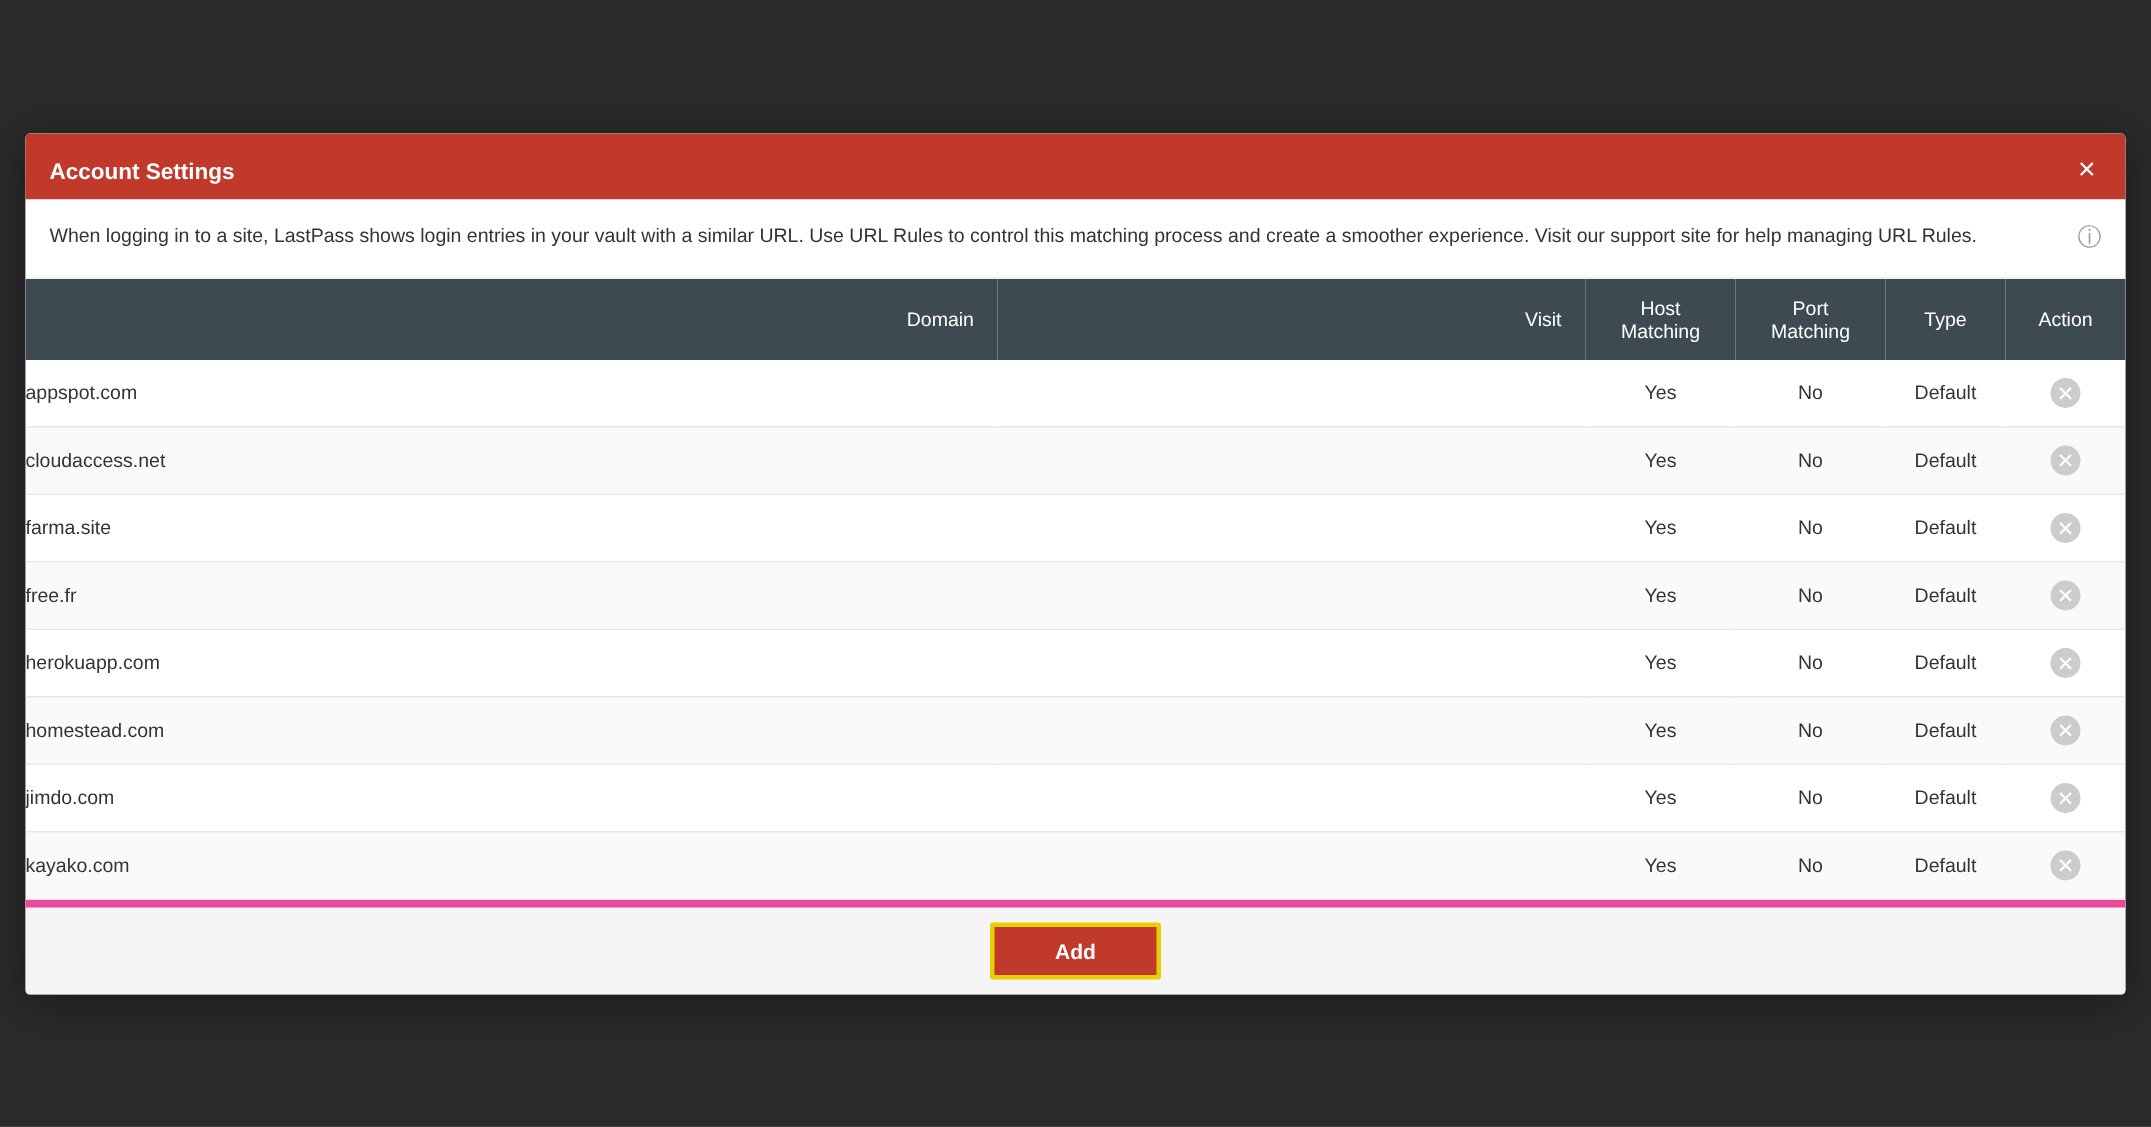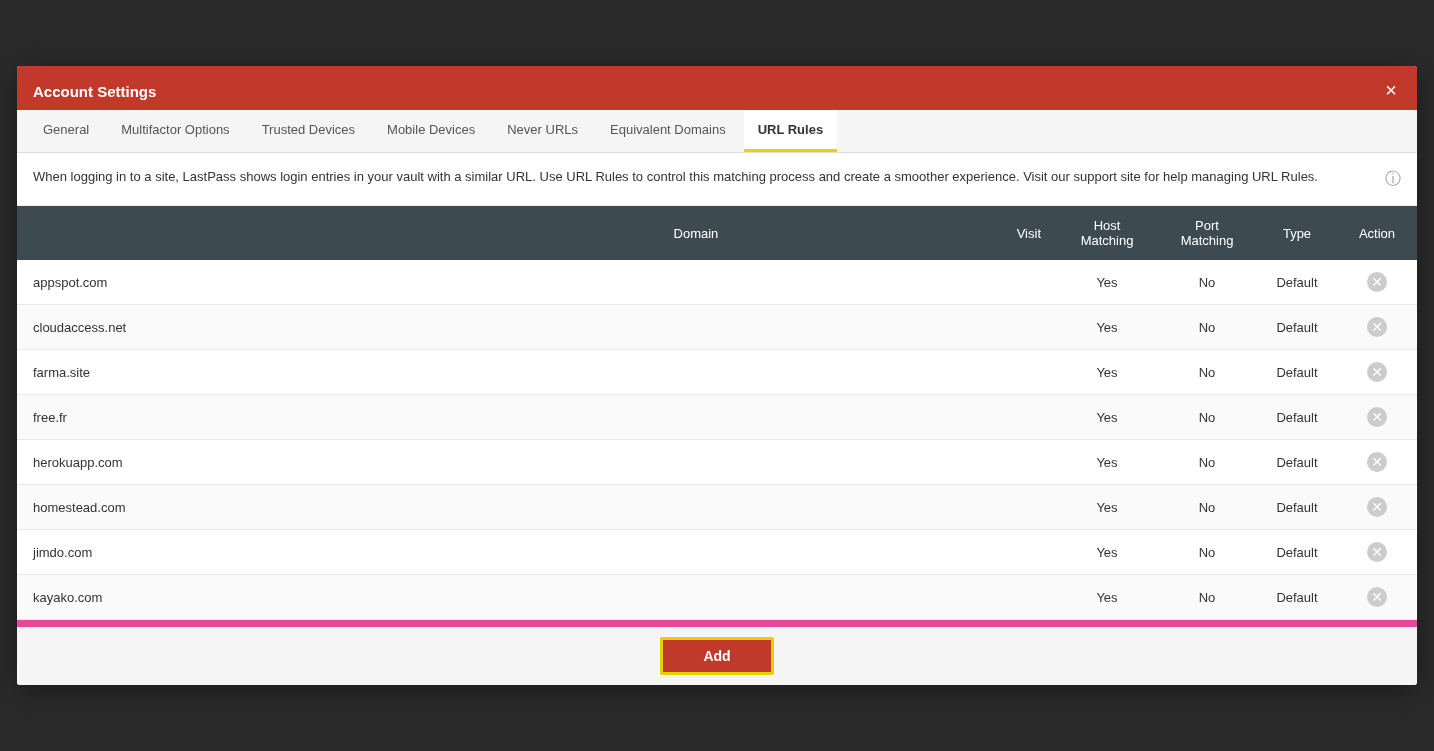--- a/index.html
+++ b/index.html
@@ -135,21 +135,21 @@
     tbody tr {
       border-bottom: 1px solid #e8e8e8;
       background: #fff;
     }
 
     tbody tr:nth-child(even) {
       background: #fafafa;
     }
 
     tbody td {
-      padding: 12px 16px;
+      padding: 12px 0;
       color: #333;
       font-size: 13px;
     }
 
     tbody td.center {
       text-align: center;
     }
 
     .delete-btn {
       display: inline-flex;
@@ -161,21 +161,21 @@
       background: #ccc;
       color: #fff;
       border: none;
       cursor: pointer;
       font-size: 14px;
       line-height: 1;
     }
 
     .modal-footer {
       background: #f5f5f5;
-      border-top: 7px solid #ec4899;
+      border-top: 5px solid #ec4899;
       padding: 10px;
       display: flex;
       justify-content: center;
     }
 
     .add-btn {
       background: #c0392b;
       color: #fff;
       border: 3px solid #e8d000;
       padding: 8px 40px;
@@ -189,29 +189,20 @@
 <body>
 
 <div class="modal-overlay">
   <div class="modal">
 
     <div class="modal-header">
       <span class="modal-title">Account Settings</span>
       <button class="close-btn">×</button>
     </div>
 
-    <div class="tab-bar">
-      <div class="tab">General</div>
-      <div class="tab">Multifactor Options</div>
-      <div class="tab">Trusted Devices</div>
-      <div class="tab">Mobile Devices</div>
-      <div class="tab">Never URLs</div>
-      <div class="tab">Equivalent Domains</div>
-      <div class="tab active">URL Rules</div>
-    </div>
 
     <div class="info-bar">
       <span>When logging in to a site, LastPass shows login entries in your vault with a similar URL. Use URL Rules to control this matching process and create a smoother experience. Visit our support site for help managing URL Rules.</span>
       <span class="info-icon">ⓘ</span>
     </div>
 
     <div class="table-wrapper">
       <table>
         <thead>
           <tr>

